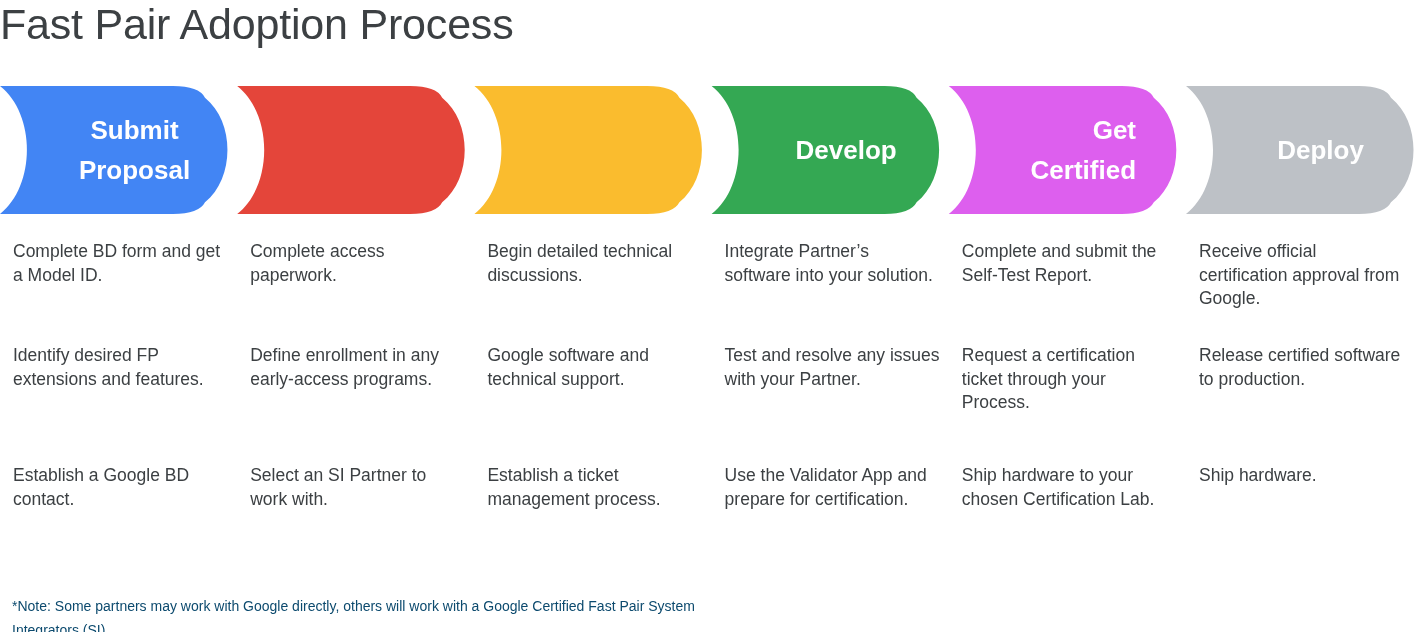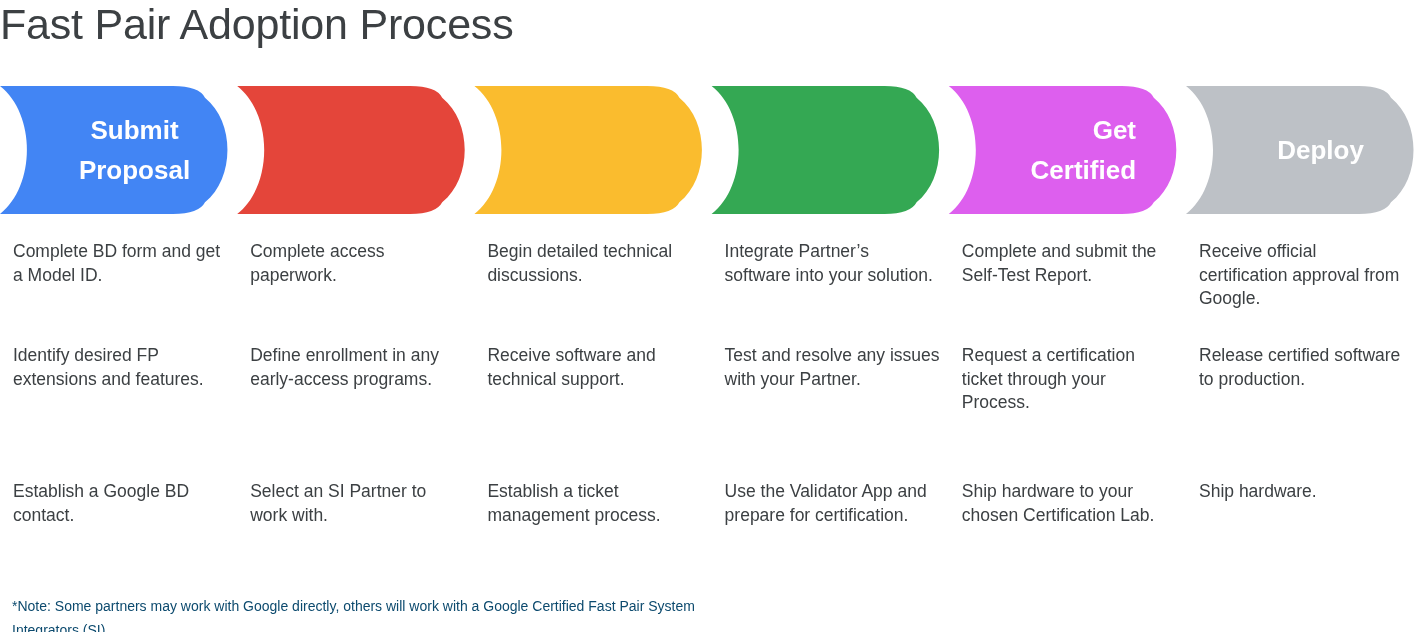--- a/index.html
+++ b/index.html
@@ -66,21 +66,21 @@
     width: 220px;
   }
   .note-row {
     position: absolute;
     font-size: 17.5px;
     line-height: 23.5px;
     color: #3c4043;
   }
   .note-row.r0 { top: 4px; }
   .note-row.r1 { top: 108px; }
-  .note-row.r2 { top: 244px; }
+  .note-row.r2 { top: 228px; }
 
   #footnote {
     position: absolute;
     left: 12px;
     top: 578px;
     width: 700px;
     font-size: 14px;
     line-height: 24px;
     color: #0c4a6e;
     margin-top: 16px;
@@ -97,20 +97,21 @@
         <path d="M 0.0 0 L 173.0 0 Q 199.0 0 205.0 11.7 C 235.0 35.8 235.0 92.2 205.0 116.3 Q 199.0 128 173.0 128 L 0.0 128 C 36.0 99.8 36.0 28.2 0.0 0 Z" fill="#4285f4"></path>
         <path d="M 237.2 0 L 410.2 0 Q 436.2 0 442.2 11.7 C 472.2 35.8 472.2 92.2 442.2 116.3 Q 436.2 128 410.2 128 L 237.2 128 C 273.2 99.8 273.2 28.2 237.2 0 Z" fill="#e4453a"></path>
         <path d="M 474.4 0 L 647.4 0 Q 673.4 0 679.4 11.7 C 709.4 35.8 709.4 92.2 679.4 116.3 Q 673.4 128 647.4 128 L 474.4 128 C 510.4 99.8 510.4 28.2 474.4 0 Z" fill="#fabc2e"></path>
         <path d="M 711.6 0 L 884.6 0 Q 910.6 0 916.6 11.7 C 946.6 35.8 946.6 92.2 916.6 116.3 Q 910.6 128 884.6 128 L 711.6 128 C 747.6 99.8 747.6 28.2 711.6 0 Z" fill="#34a853"></path>
         <path d="M 948.8 0 L 1121.8 0 Q 1147.8 0 1153.8 11.7 C 1183.8 35.8 1183.8 92.2 1153.8 116.3 Q 1147.8 128 1121.8 128 L 948.8 128 C 984.8 99.8 984.8 28.2 948.8 0 Z" fill="#dd5fee"></path>
         <path d="M 1186.0 0 L 1359.0 0 Q 1385.0 0 1391.0 11.7 C 1421.0 35.8 1421.0 92.2 1391.0 116.3 Q 1385.0 128 1359.0 128 L 1186.0 128 C 1222.0 99.8 1222.0 28.2 1186.0 0 Z" fill="#bdc1c6"></path>
       </g>
   </svg>
   <div class="chev-label" style="left: 30px; width: 209px; top: 0px; height: 128px; display: flex; align-items: center; justify-content: center; text-align: center;">Submit
 Proposal</div>
+  <div class="chev-label" style="left: 741.6px; width: 209px; top: 0px; height: 128px; display: flex; align-items: center; justify-content: center; text-align: center;">Develop</div>
   <div class="chev-label" style="left: 978.8px; width: 209px; top: 0px; height: 128px; display: flex; align-items: center; justify-content: center; text-align: right;">Get
 Certified</div>
   <div class="chev-label" style="left: 1216px; width: 209px; top: 0px; height: 128px; display: flex; align-items: center; justify-content: center; text-align: center;">Deploy</div>
 </div>
 
 <div id="notes-grid">
 
   <div class="note-col" style="left: 13px; width: 215px;">
     <div class="note-row r0">Complete BD form and get a Model ID.</div>
     <div class="note-row r1">Identify desired FP extensions and features.</div>
@@ -118,21 +119,21 @@
   </div>
 
   <div class="note-col" style="left: 250.2px; width: 215px;">
     <div class="note-row r0">Complete access paperwork.</div>
     <div class="note-row r1">Define enrollment in any early-access programs.</div>
     <div class="note-row r2">Select an SI Partner to work with.</div>
   </div>
 
   <div class="note-col" style="left: 487.4px; width: 215px;">
     <div class="note-row r0">Begin detailed technical discussions.</div>
-    <div class="note-row r1">Receive software and technical support.</div>
+    <div class="note-row r1">Google software and technical support.</div>
     <div class="note-row r2">Establish a ticket management process.</div>
   </div>
 
   <div class="note-col" style="left: 724.6px; width: 215px;">
     <div class="note-row r0">Integrate Partner’s software into your solution.</div>
     <div class="note-row r1">Test and resolve any issues with your Partner.</div>
     <div class="note-row r2">Use the Validator App and prepare for certification.</div>
   </div>
 
   <div class="note-col" style="left: 961.8px; width: 215px;">

